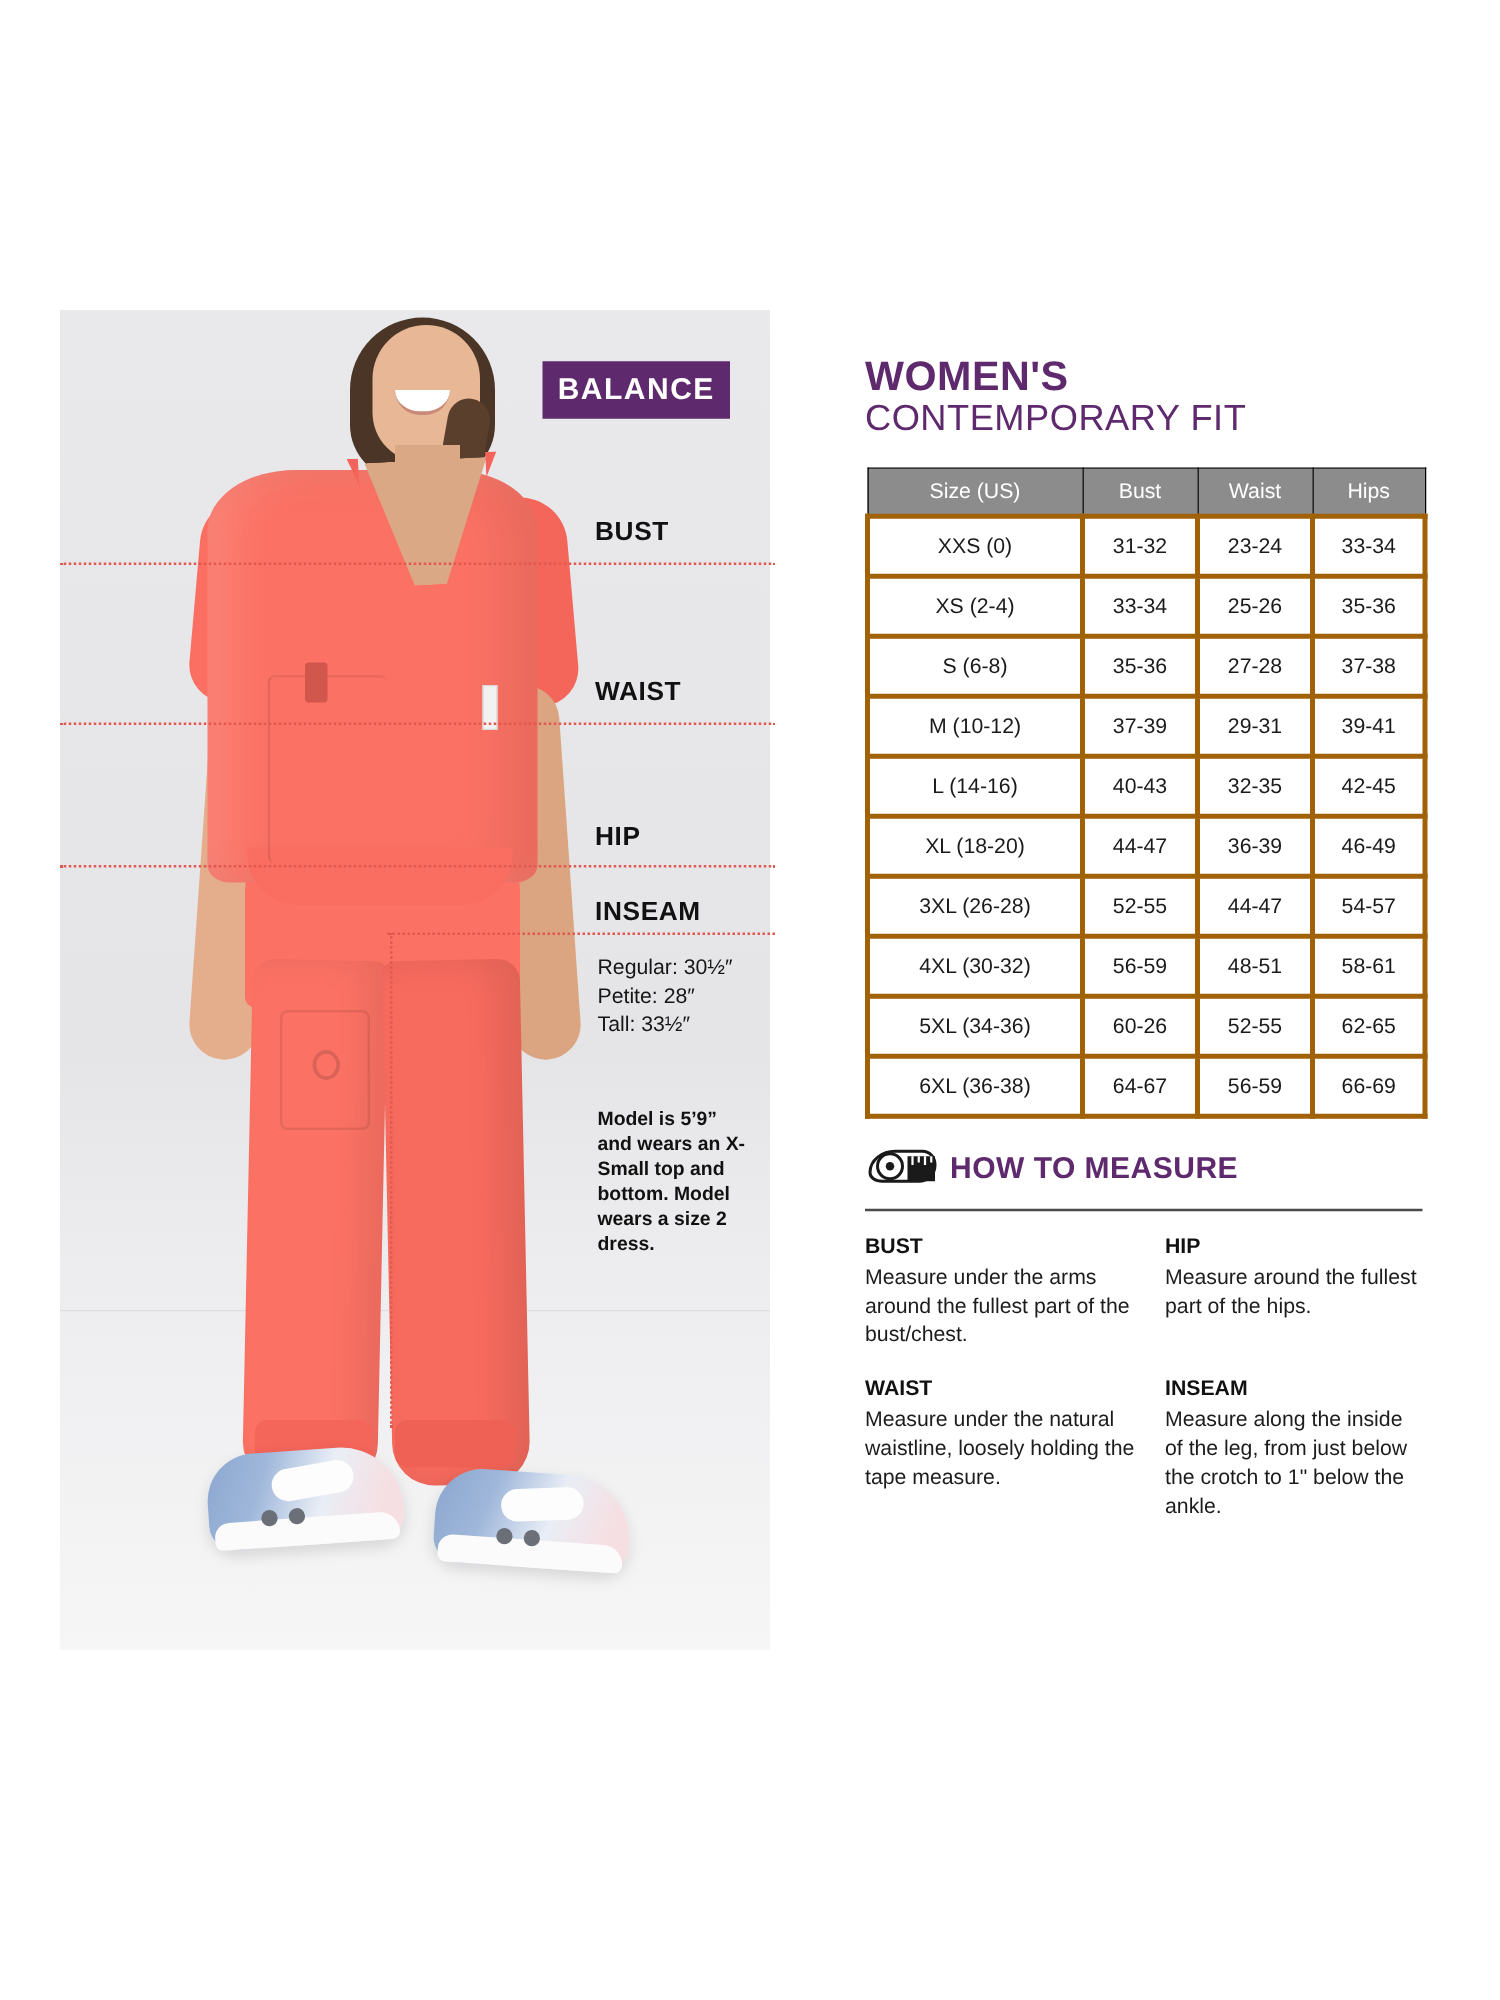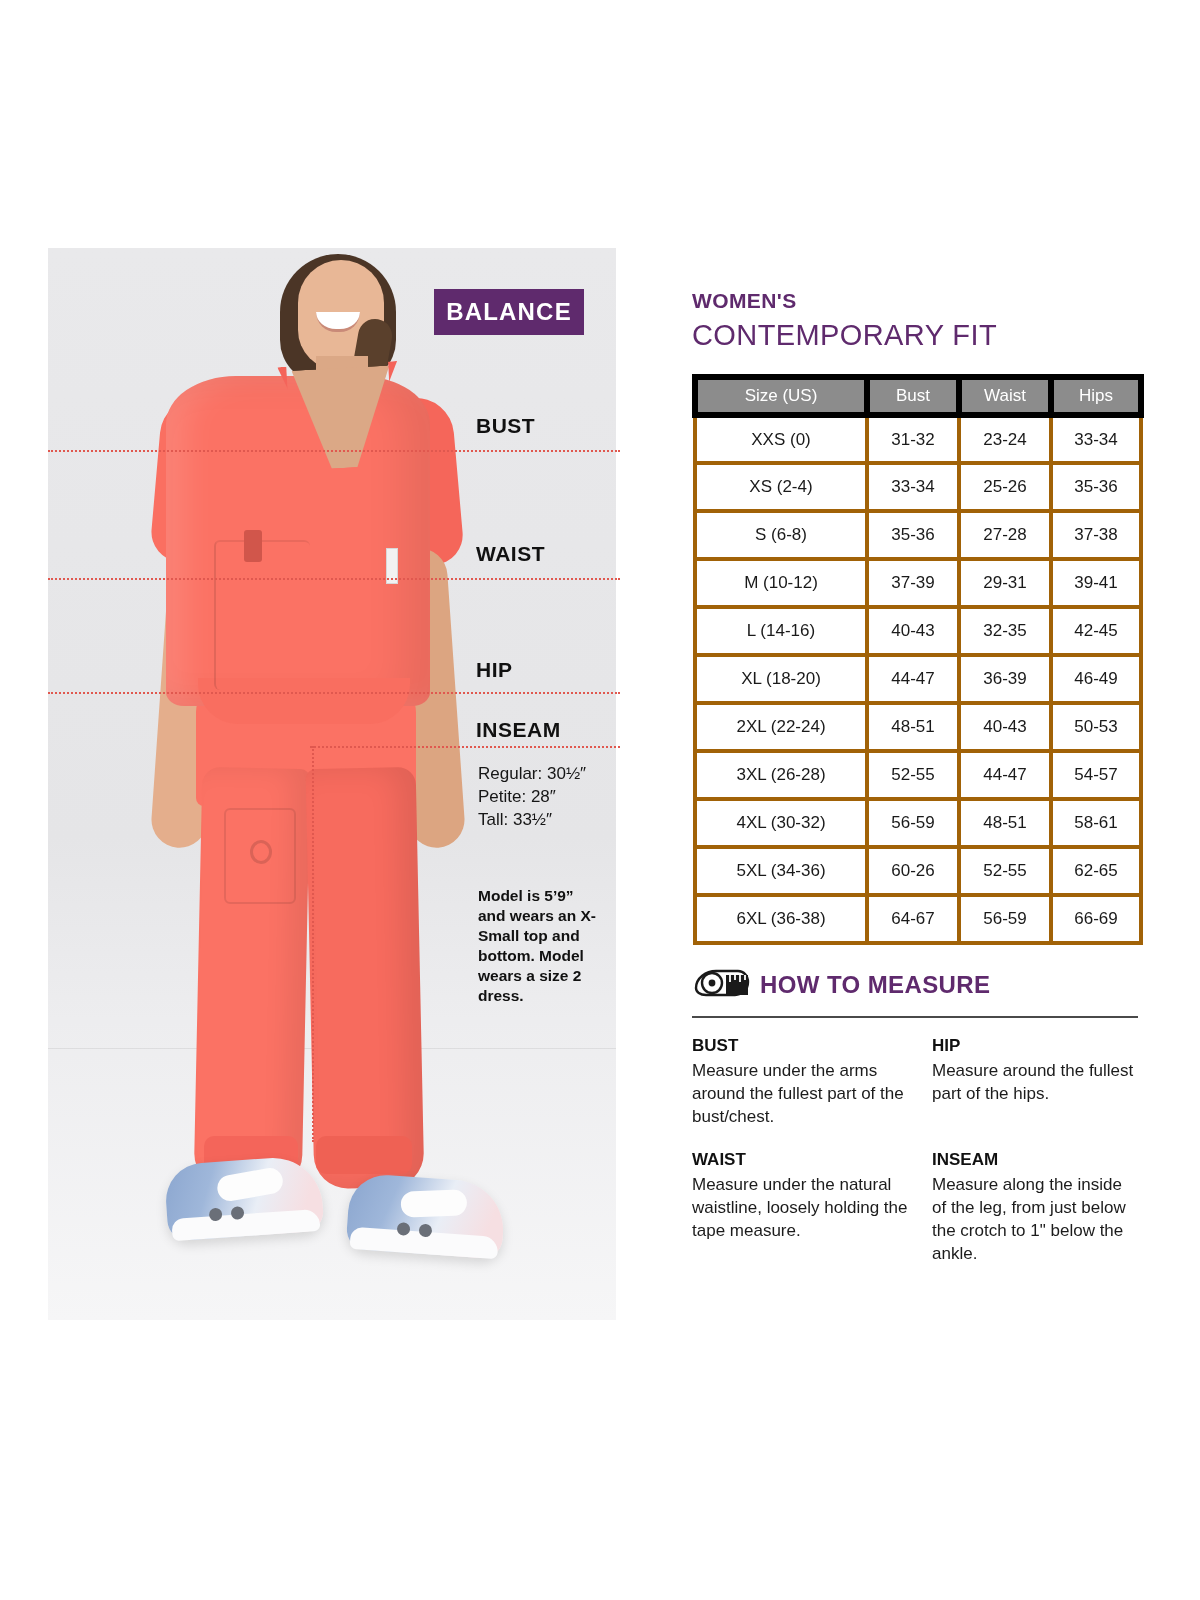--- a/index.html
+++ b/index.html
@@ -204,40 +204,40 @@
   .model-note {
     position: absolute; left: 478px; top: 886px;
     font-size: 15.5px; line-height: 20px; font-weight: bold; color: #111;
     width: 120px;
   }
 
   
   .right { position: absolute; left: 692px; top: 284px; width: 446px; }
 
   .title1 {
-    color: #5f2a6d; font-weight: bold; font-size: 21px; letter-spacing: 0.4px;
+    color: #5f2a6d; font-weight: bold; font-size: 33px; letter-spacing: 0.4px;
     line-height: 34px;
   }
   .title2 {
     color: #5f2a6d; font-weight: normal; font-size: 29px; letter-spacing: 0.4px;
     line-height: 34px; margin-bottom: 22px;
   }
 
   table.size-table {
     border-collapse: collapse;
     width: 446px;
     table-layout: fixed;
   }
   table.size-table th {
     background: #8c8c8c;
     color: #ffffff;
     font-weight: normal;
     font-size: 17px;
     height: 38px;
-    border: 6px solid #000000;
+    border: 1px solid #000000;
   }
   table.size-table td {
     border: 4px solid #a16207;
     height: 48px;
     text-align: center;
     font-size: 17px;
     color: #1a1a1a;
   }
   table.size-table col.c0 { width: 172px; }
   table.size-table col.c1 { width: 92px; }
@@ -387,26 +387,20 @@
           <td>L (14-16)</td>
           <td>40-43</td>
           <td>32-35</td>
           <td>42-45</td>
         </tr>
         <tr>
           <td>XL (18-20)</td>
           <td>44-47</td>
           <td>36-39</td>
           <td>46-49</td>
-        </tr>
-        <tr>
-          <td>2XL (22-24)</td>
-          <td>48-51</td>
-          <td>40-43</td>
-          <td>50-53</td>
         </tr>
         <tr>
           <td>3XL (26-28)</td>
           <td>52-55</td>
           <td>44-47</td>
           <td>54-57</td>
         </tr>
         <tr>
           <td>4XL (30-32)</td>
           <td>56-59</td>

